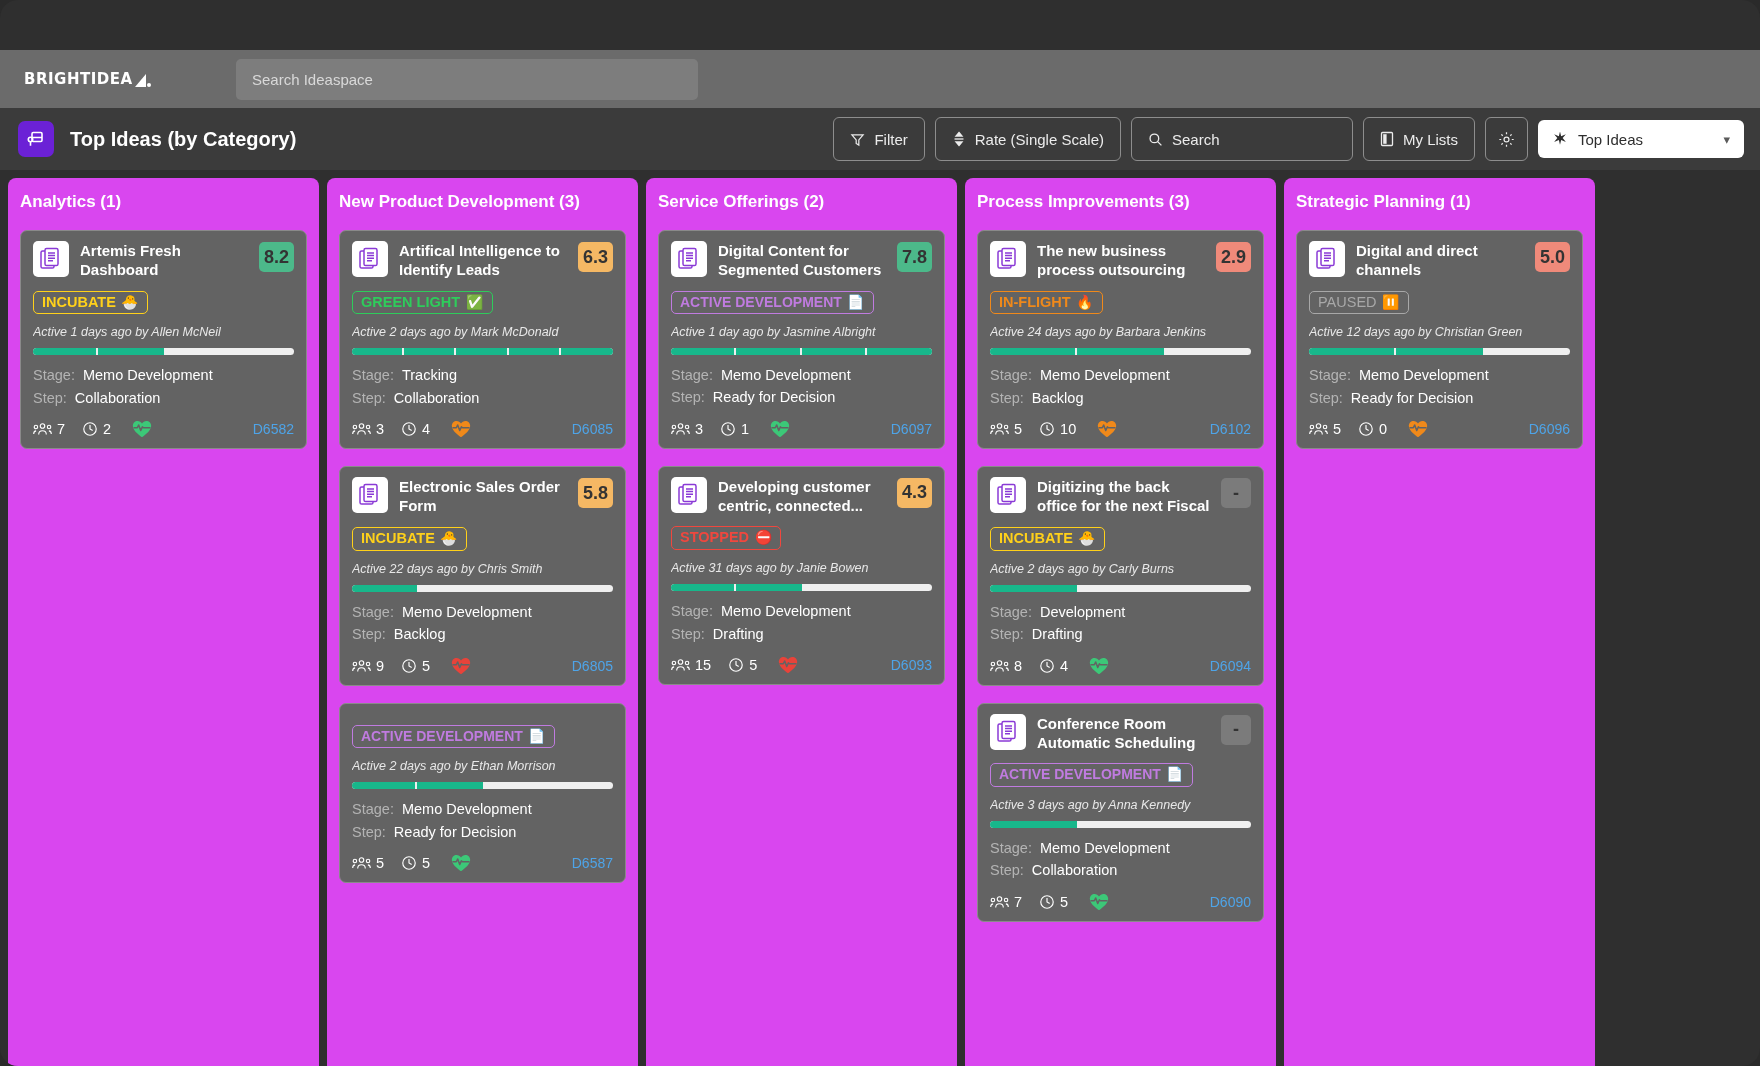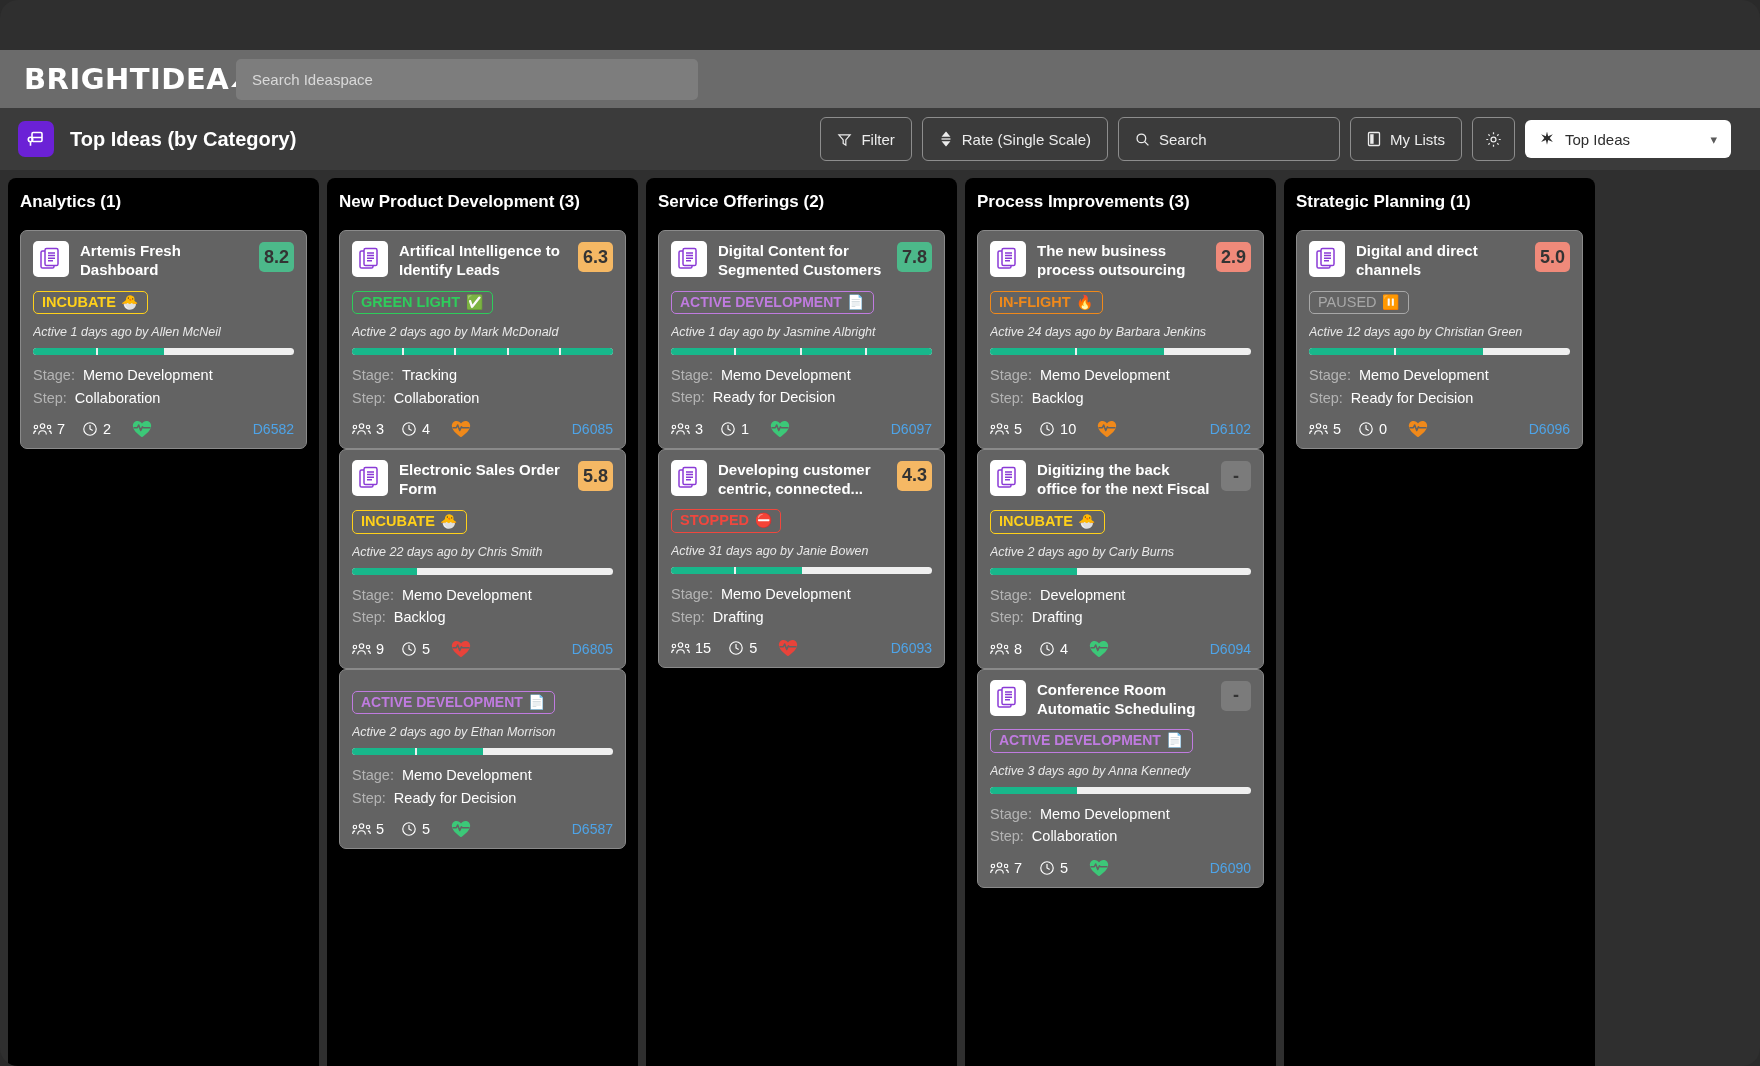--- a/index.html
+++ b/index.html
@@ -21,21 +21,21 @@
   .brandbar {
     height: 58px;
     background: #6b6b6b;
     display: flex;
     align-items: center;
     padding-left: 24px;
     margin-top: 50px;
   }
   .logo {
     color: #ffffff;
-    font-size: 29px;
+    font-size: 15px;
     font-weight: 800;
     letter-spacing: 0.5px;
     font-family: "DejaVu Sans", sans-serif;
     display: flex;
     align-items: center;
     width: 212px;
   }
   .logo-mark { margin-left: 2px; display:inline-block; }
   .global-search {
     background: #7d7d7d;
@@ -47,21 +47,21 @@
     padding: 0 16px;
     color: #d9d9d9;
     font-size: 15px;
   }
   
   .toolbar {
     height: 62px;
     background: #3b3b3b;
     display: flex;
     align-items: center;
-    padding: 0 29px 0 18px;
+    padding: 0 16px 0 18px;
   }
   .view-icon {
     width: 36px; height: 36px;
     background: #6b21d6;
     border-radius: 7px;
     display: flex; align-items: center; justify-content: center;
     color: #fff;
     flex: none;
   }
   .view-title {
@@ -108,40 +108,40 @@
   
   .board {
     display: flex;
     gap: 8px;
     padding: 8px 0 0 8px;
     height: calc(1066px - 50px - 58px - 62px);
   }
   .column {
     width: 311px;
     flex: none;
-    background: #000000;
+    background: #d946ef;
     border-radius: 8px 8px 0 0;
     padding: 14px 12px 12px 12px;
     overflow: hidden;
   }
   .col-title {
     color: #ffffff;
     font-size: 17px;
     font-weight: 700;
     margin-bottom: 18px;
     white-space: nowrap;
     overflow: hidden;
     text-overflow: ellipsis;
   }
   .card {
     background: #636363;
     border: 1px solid #8a8a8a;
     border-radius: 7px;
     padding: 10px 12px 8px 12px;
-    margin-bottom: 0;
+    margin-bottom: 17px;
   }
   .card-head { display: flex; align-items: flex-start; gap: 11px; }
   .doc-icon {
     width: 36px; height: 36px;
     background: #ffffff;
     border-radius: 5px;
     flex: none;
     display: flex; align-items: center; justify-content: center;
   }
   .card-title {

